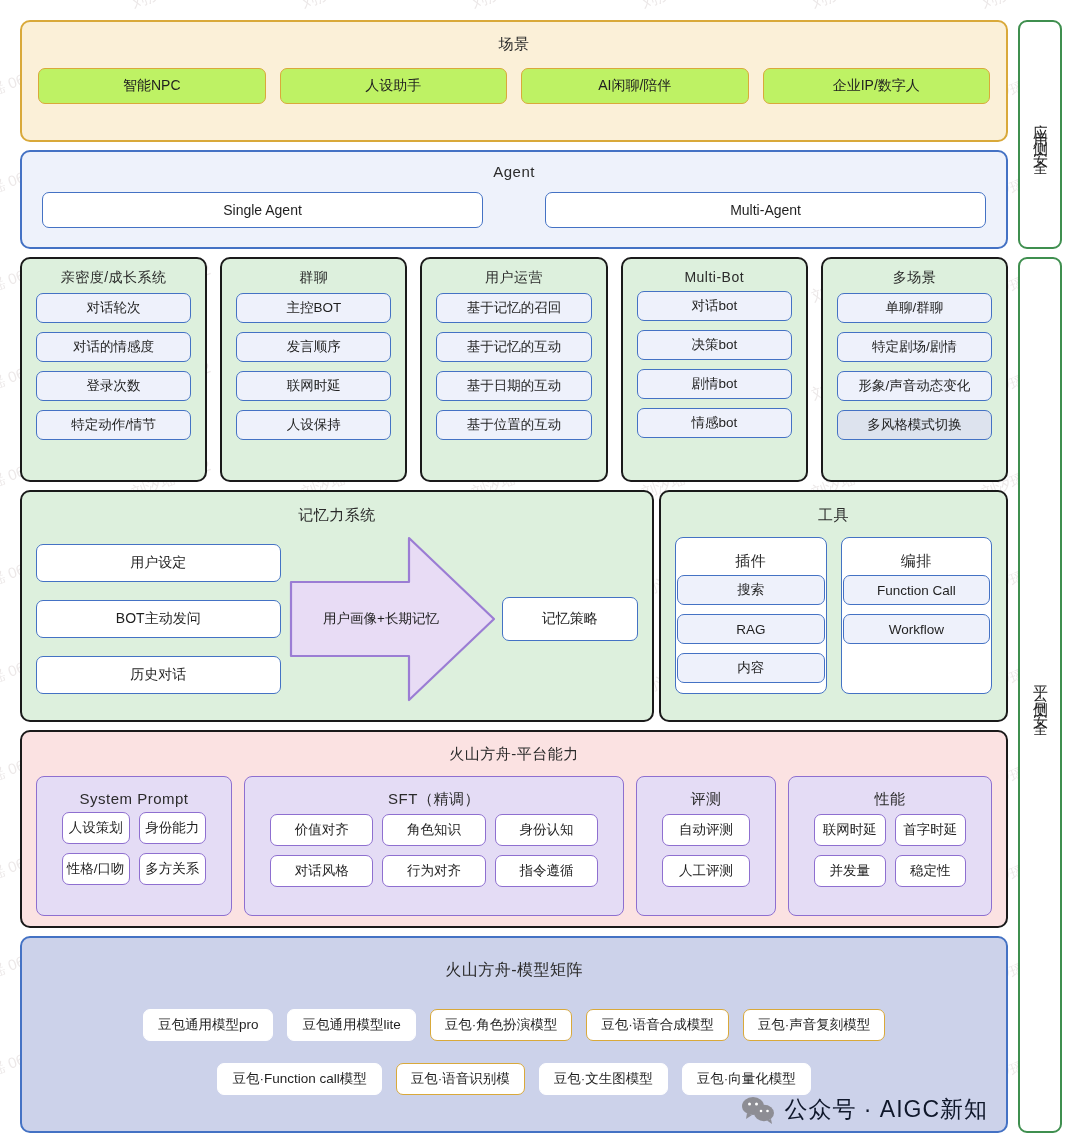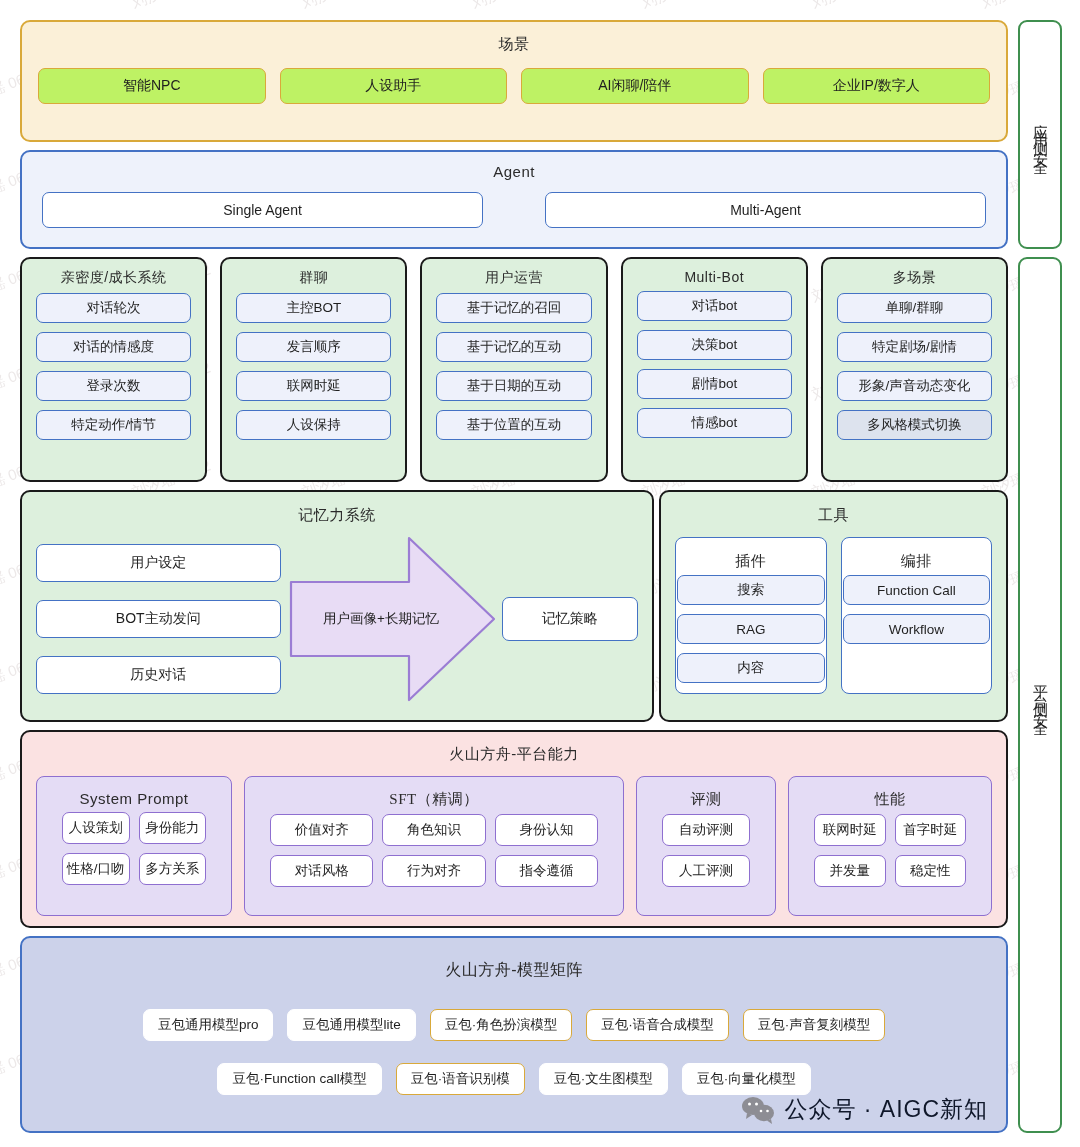--- a/index.html
+++ b/index.html
@@ -281,21 +281,21 @@
     border-radius: 7px;
     height: 32px;
     display: flex;
     align-items: center;
     justify-content: center;
     font-size: 13.5px;
     color: #1f1f1f;
     white-space: nowrap;
   }
   #plat-group-sysprompt { width: 196px; }
-  #plat-group-sft { flex: 1; font-family: Liberation Serif, serif; }
+  #plat-group-sft { flex: 1; }
   #plat-group-eval { width: 140px; }
   #plat-group-perf { width: 204px; }
 
   
   #model-panel {
     background: #ccd2ea;
     border: 2px solid #4472c4;
     border-radius: 10px;
     flex: 1;
     min-height: 190px;

